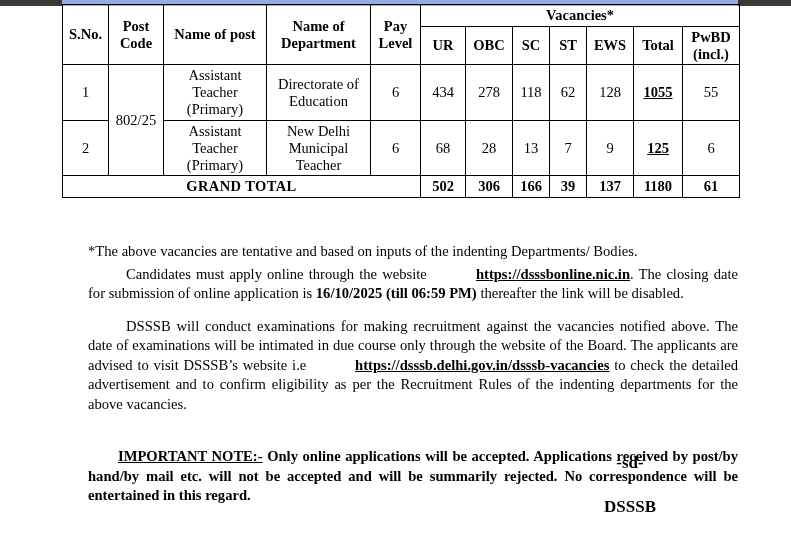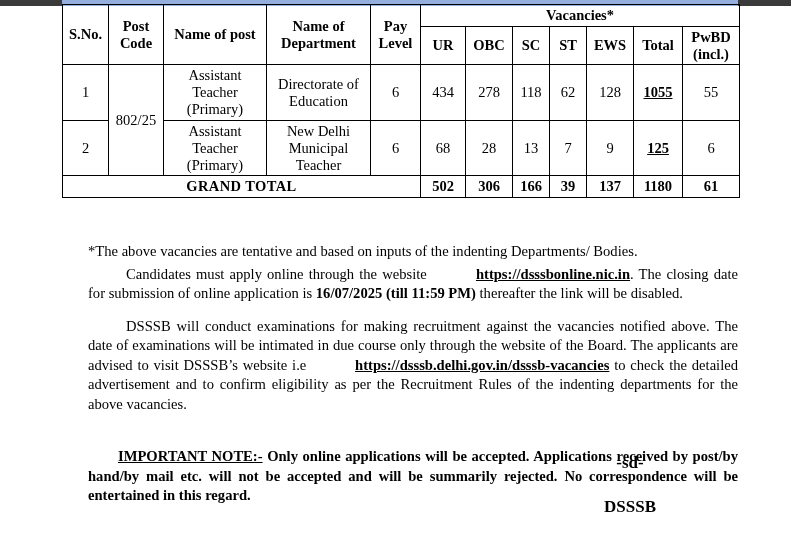--- a/index.html
+++ b/index.html
@@ -232,21 +232,21 @@
         <td>61</td>
       </tr>
     </tbody>
   </table>
 </div>
 
 <div id="doc-body">
 
   <p class="para">*The above vacancies are tentative and based on inputs of the indenting Departments/ Bodies.</p>
 
-  <p class="para indented"><span>Candidates must apply online through the website </span><b class="link">https://dsssbonline.nic.in</b><span>. The closing date for submission of online application is </span><b class="bold">16/07/2025 (till 11:59 PM)</b><span> thereafter the link will be disabled.</span></p>
+  <p class="para indented"><span>Candidates must apply online through the website </span><b class="link">https://dsssbonline.nic.in</b><span>. The closing date for submission of online application is </span><b class="bold">16/10/2025 (till 06:59 PM)</b><span> thereafter the link will be disabled.</span></p>
 
   <p class="para indented note-gap"><span>DSSSB will conduct examinations for making recruitment against the vacancies notified above.  The date of examinations will be intimated in due course only through the website of the Board. The applicants are advised to visit DSSSB’s website i.e </span><b class="link">https://dsssb.delhi.gov.in/dsssb-vacancies</b><span> to check the detailed advertisement and to confirm eligibility as per the Recruitment Rules of the indenting departments for the above vacancies.</span></p>
 
   <p class="important"><u class="uline">IMPORTANT NOTE:-</u><span> Only online applications will be accepted. Applications received by post/by hand/by mail etc. will not be accepted and will be summarily rejected. No correspondence will be entertained in this regard.</span></p>
 </div>
 
 <div id="signature">
   <div id="sd-mark">-sd-</div>
   <div>DSSSB</div>
 </div>

